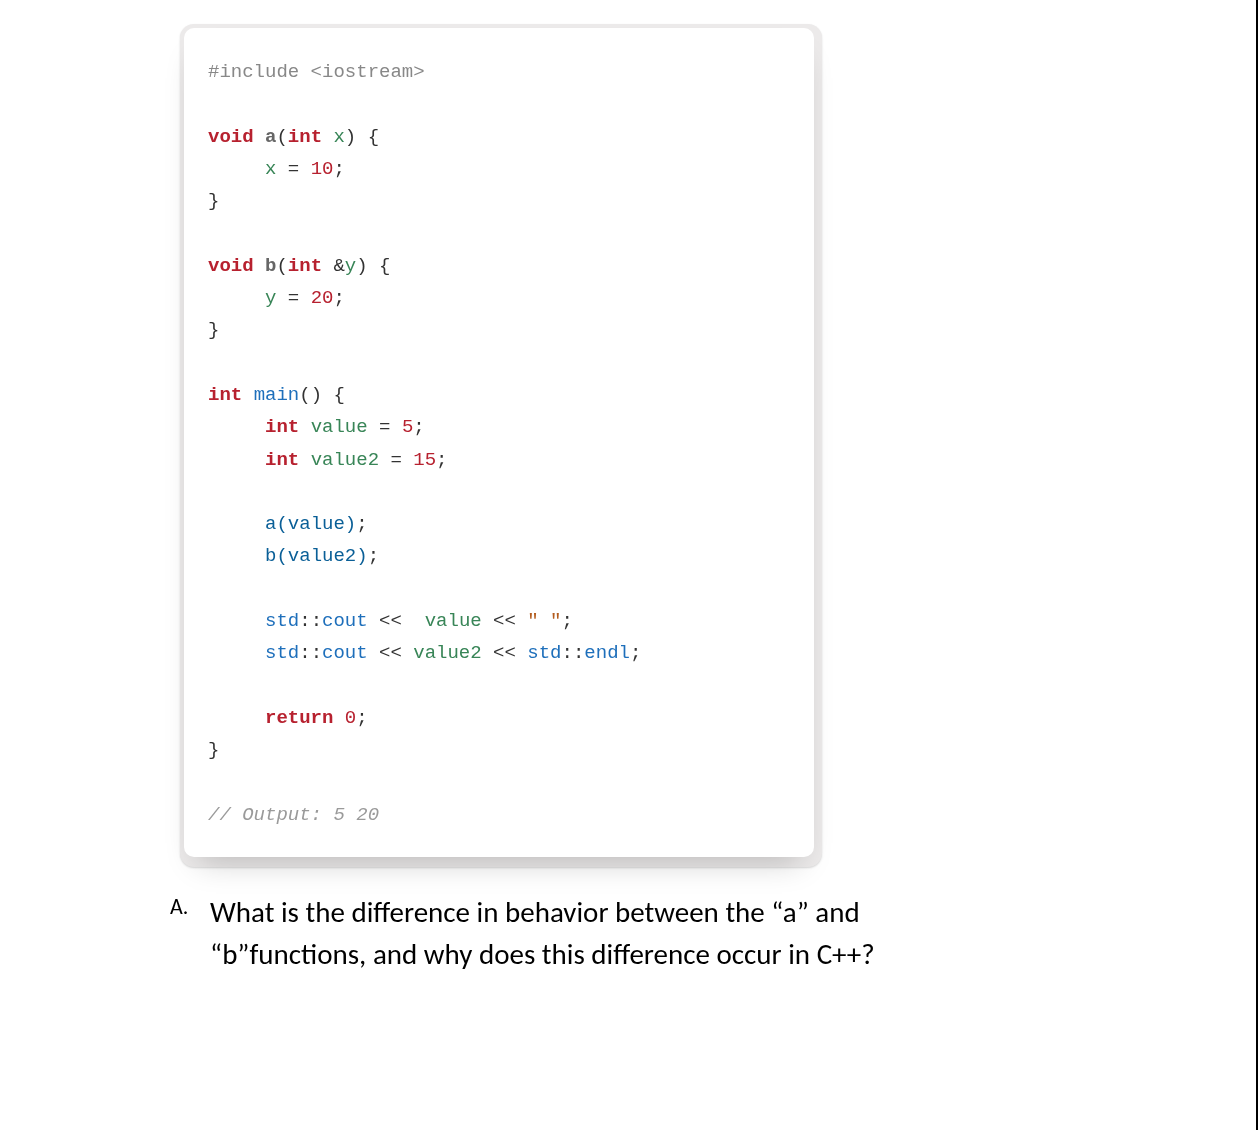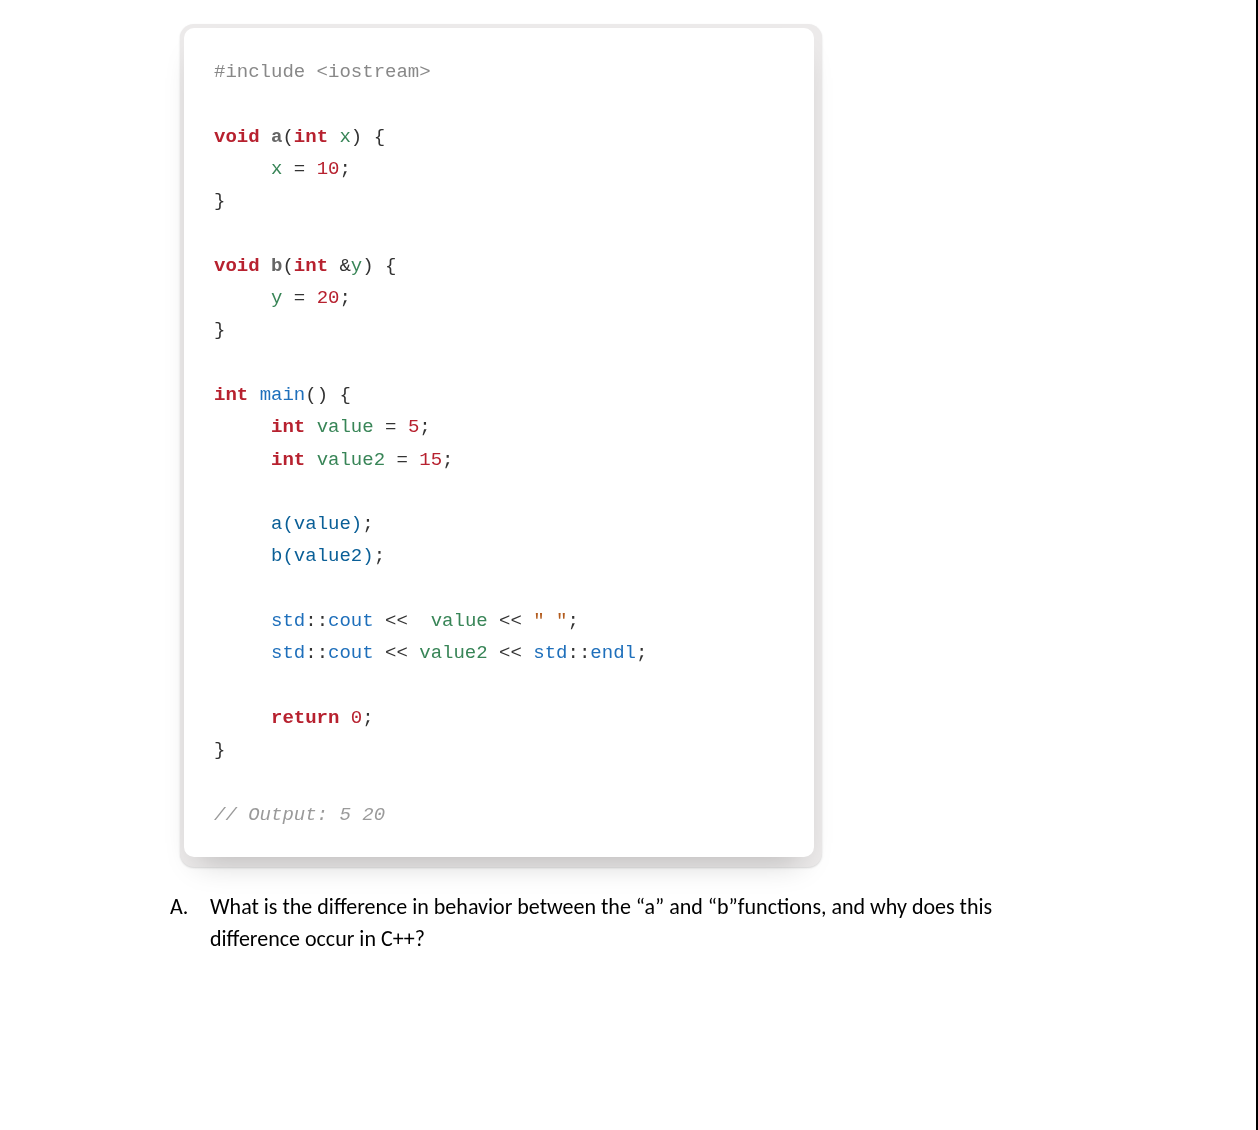--- a/index.html
+++ b/index.html
@@ -28,21 +28,21 @@
     width: 630px;
     margin: 0 0 24px 50px;
     background: #eceaea;
     border-radius: 14px;
     padding: 4px 8px 10px 4px;
     box-shadow: 0 1px 2px rgba(0,0,0,0.15);
   }
   .code-card {
     background: #ffffff;
     border-radius: 10px;
-    padding: 28px 30px 26px 30px;
+    padding: 28px 30px 26px 24px;
     box-shadow: 0 18px 30px -14px rgba(0,0,0,0.22);
   }
   .code-block {
     margin: 0;
     font-family: Consolas, Menlo, "Courier New", monospace;
     font-size: 19px;
     line-height: 1.7;
     white-space: pre;
     color: #333;
   }
@@ -68,21 +68,21 @@
     display: flex;
     align-items: flex-start;
     gap: 14px;
   }
   .sub-letter {
     font-size: 22px;
     line-height: 1.45;
     min-width: 26px;
   }
   .sub-text {
-    font-size: 22px;
+    font-size: 29px;
     line-height: 1.45;
   }
 </style>
 </head>
 <body>
 
 <div class="page">
 
 
   <div class="code-wrapper">

